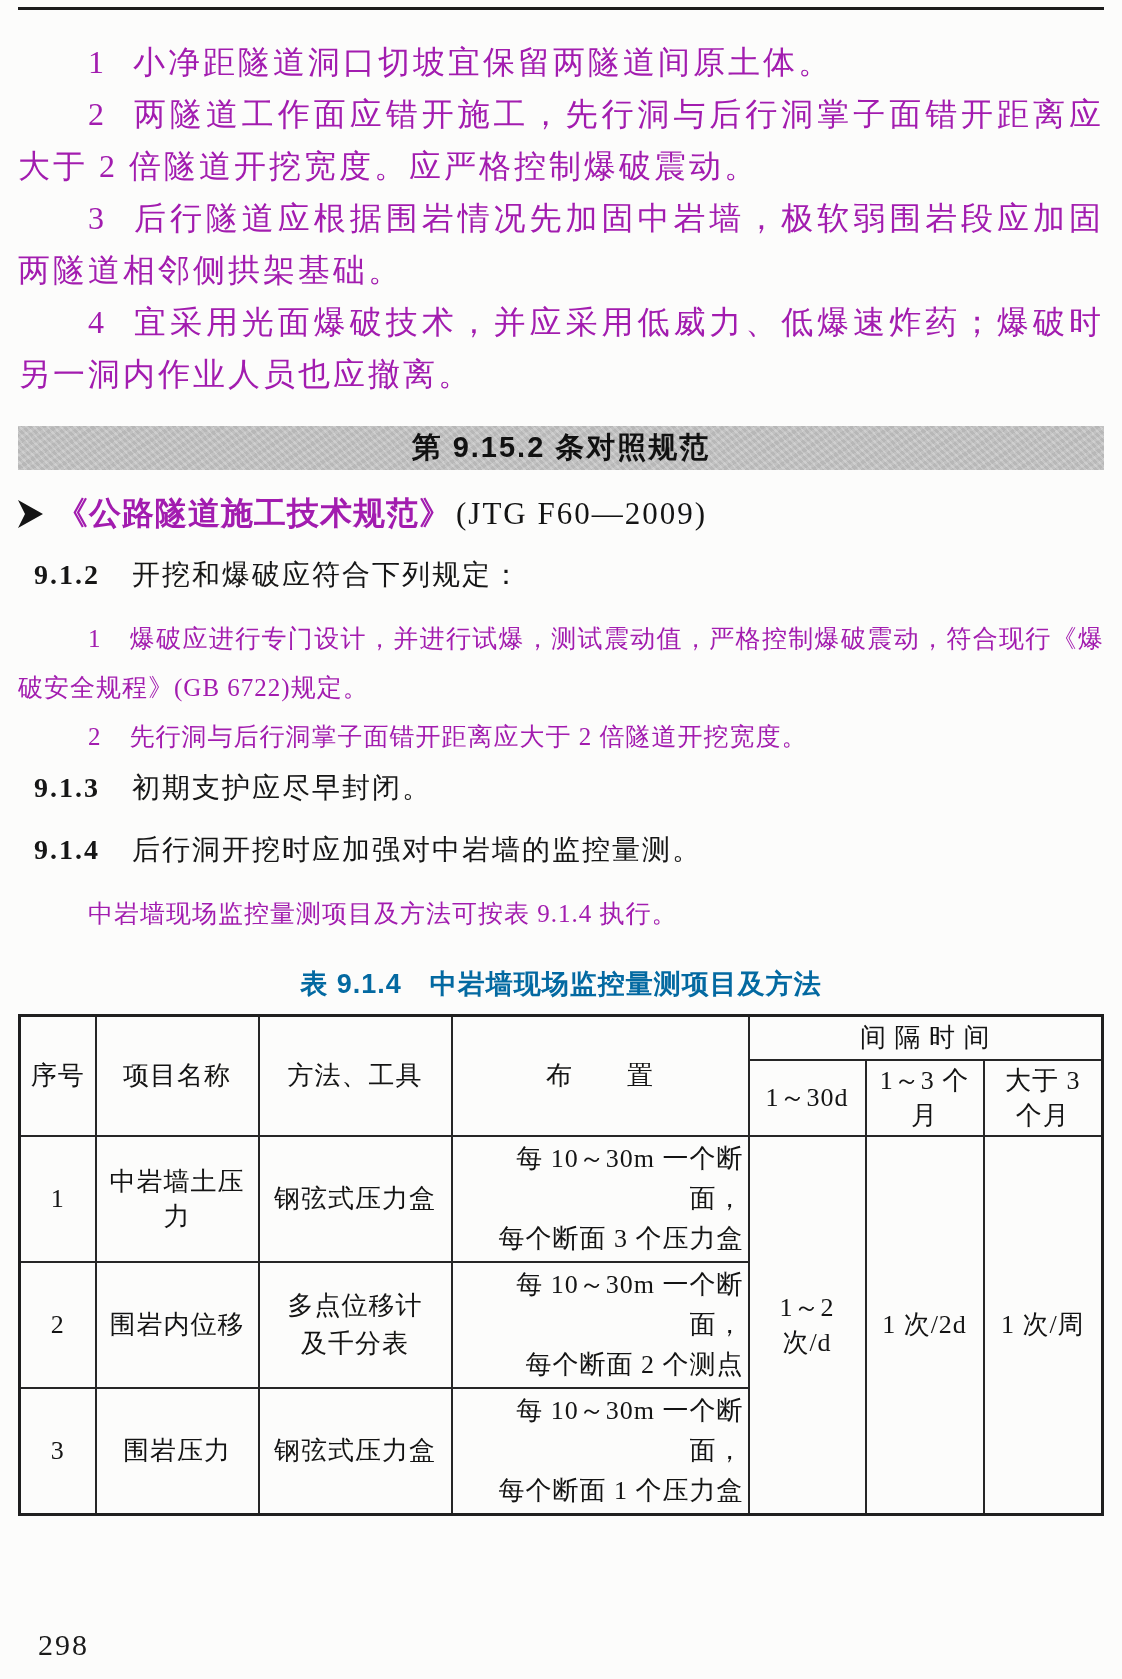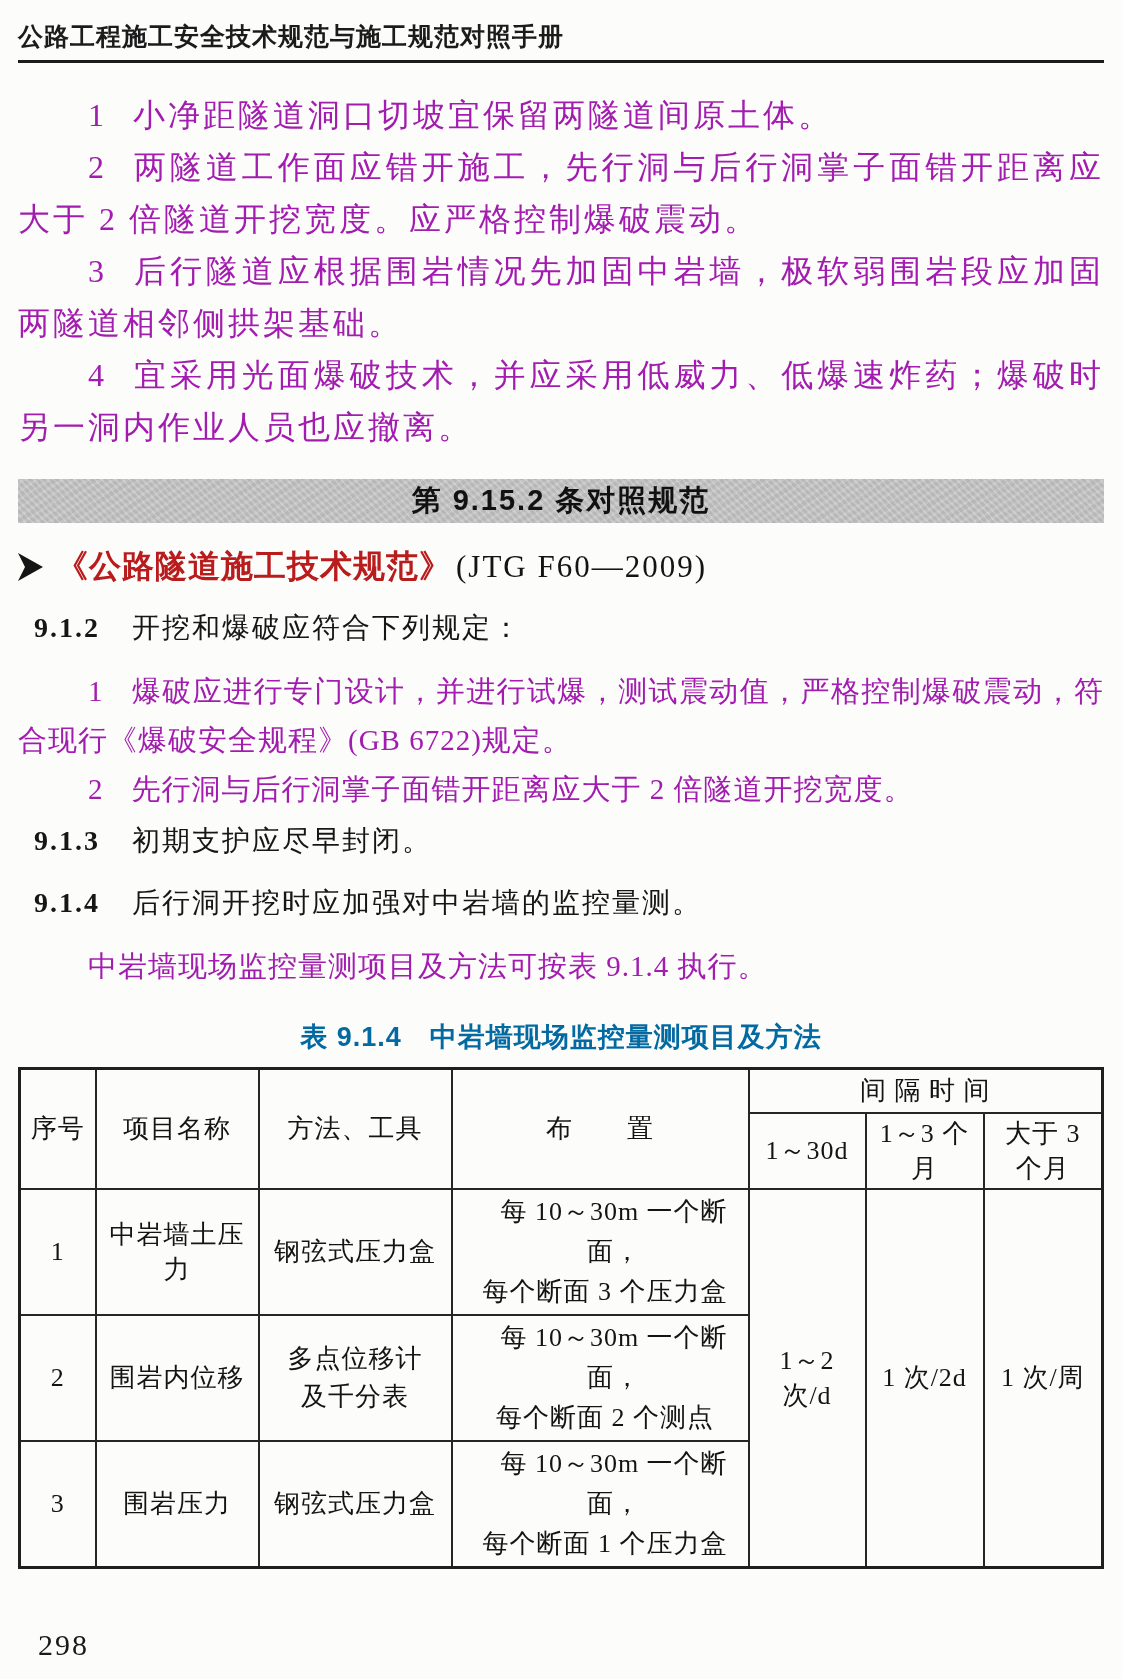--- a/index.html
+++ b/index.html
@@ -67,37 +67,37 @@
     display: flex;
     align-items: center;
     margin-top: 22px;
   }
   .pointer { width: 26px; height: 30px; margin-right: 12px; flex: 0 0 auto; }
   .book-title {
     font-family: "Liberation Sans", "DejaVu Sans", sans-serif;
     font-weight: 700;
     font-size: 32px;
     letter-spacing: 1px;
-    color: #b91c1c;
+    color: #a21caf;
   }
   .book-code {
     font-size: 31px;
     letter-spacing: 2px;
     margin-left: 4px;
     color: #141414;
   }
 
   
   .clause { margin: 16px; margin-top: 16px; font-size: 28px; line-height: 46px; }
   .cnum { font-weight: 700; letter-spacing: 2px; }
   .ctext { margin-left: 32px; letter-spacing: 2px; }
 
   
   .s2 {
-    font-size: 29px;
+    font-size: 25px;
     letter-spacing: 1px;
     line-height: 49px;
   }
   .s2 .pnum { margin-right: 28px; }
 
   
   .tbl-caption {
     margin-top: 28px;
     text-align: center;
     font-family: "Liberation Sans", "DejaVu Sans", sans-serif;
@@ -121,41 +121,40 @@
   .spec-table th, .spec-table td {
     border: 2px solid #262626;
     font-weight: 400;
     text-align: center;
     vertical-align: middle;
     padding: 2px 4px;
   }
   .spec-table .h1 { height: 44px; }
   .spec-table .h2 { height: 46px; }
   .spec-table .body-row td { height: 91px; }
-  .spec-table td.layout-cell { text-align: center; padding-left: 14px; }
+  .spec-table td.layout-cell { text-align: right; padding-left: 14px; }
   .layout-line1 { display: block; line-height: 40px; padding-left: 18px; }
   .layout-line2 { display: block; line-height: 40px; }
   .method-line { display: block; line-height: 38px; }
 
   
   .page-number {
     position: absolute;
     left: 38px;
     top: 1628px;
     font-size: 30px;
     letter-spacing: 2px;
     color: #1a1a1a;
   }
 </style>
 </head>
 <body>
 
 <div class="page">
 
-  <div class="running-head">公路工程施工安全技术规范与施工规范对照手册</div>
   <div class="head-rule"></div>
 
   <div class="intro">
     <p class="para"><span class="pnum">1</span><span>小净距隧道洞口切坡宜保留两隧道间原土体。</span></p>
     <p class="para"><span class="pnum">2</span><span>两隧道工作面应错开施工，先行洞与后行洞掌子面错开距离应大于 2 倍隧道开挖宽度。应严格控制爆破震动。</span></p>
     <p class="para"><span class="pnum">3</span><span>后行隧道应根据围岩情况先加固中岩墙，极软弱围岩段应加固两隧道相邻侧拱架基础。</span></p>
     <p class="para"><span class="pnum">4</span><span>宜采用光面爆破技术，并应采用低威力、低爆速炸药；爆破时另一洞内作业人员也应撤离。</span></p>
   </div>
 
   <div class="banner">

